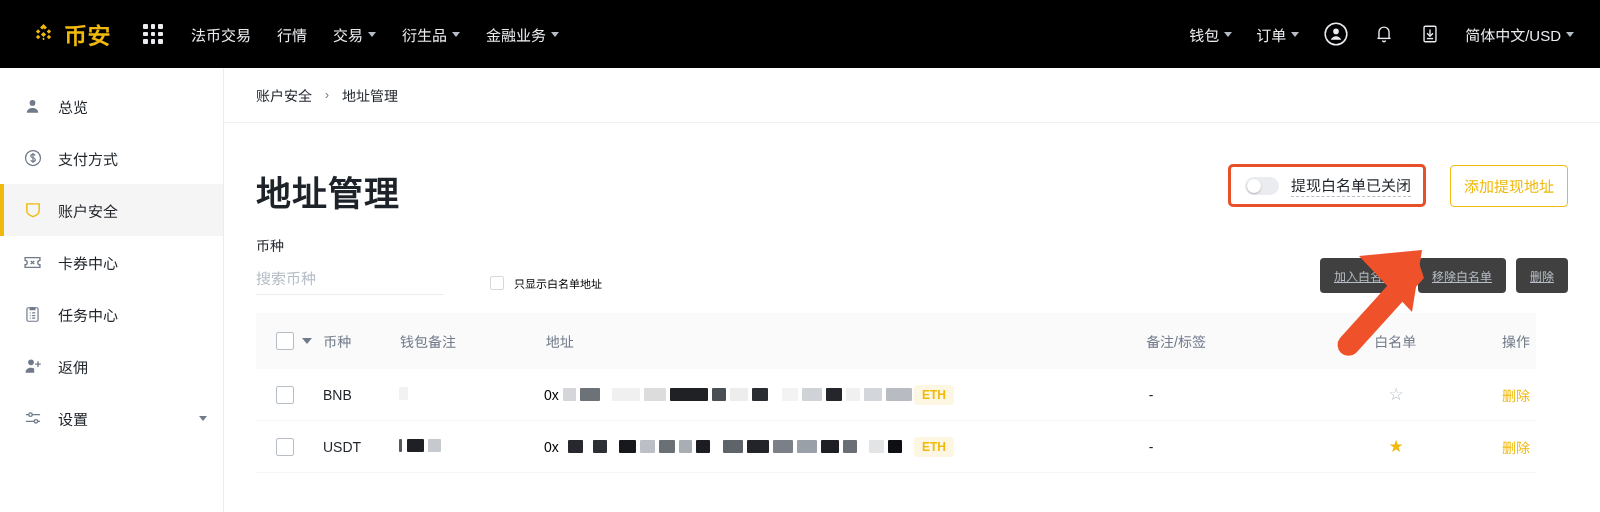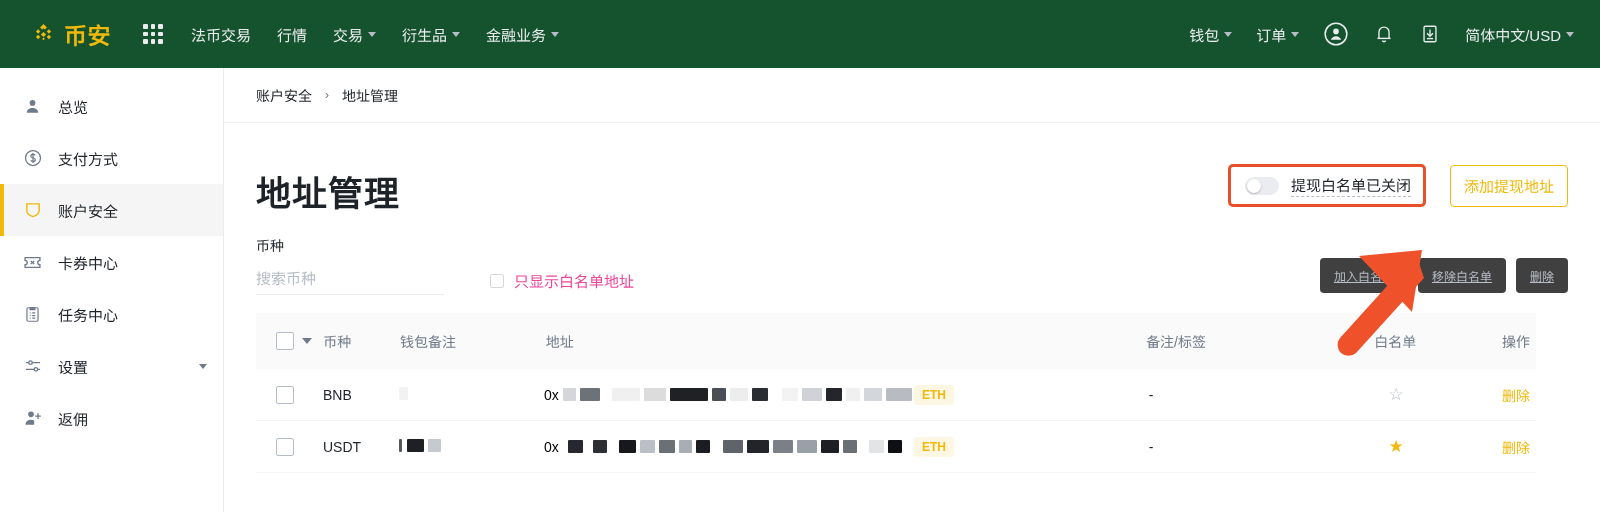--- a/index.html
+++ b/index.html
@@ -11,21 +11,21 @@
     background: #ffffff;
     font-family: "Liberation Sans", "DejaVu Sans", sans-serif;
     -webkit-font-smoothing: antialiased;
   }
   .page { position: relative; width: 1600px; height: 512px; }
 
   
   .topnav {
     position: absolute; top: 0; left: 0;
     width: 1600px; height: 68px;
-    background: #14532d;
+    background: #000000;
     display: flex; align-items: center;
     padding: 0 26px 0 30px;
   }
   .brand { display: flex; align-items: center; gap: 7px; margin-right: 32px; }
   .brand-logo { width: 27px; height: 27px; position: relative; }
   .brand-logo svg { display: block; }
   .brand-text {
     color: #f0b90b; font-size: 23px; font-weight: bold; letter-spacing: .5px;
   }
   .grid-icon {
@@ -117,21 +117,21 @@
   .filter-row { display: flex; align-items: flex-end; margin-top: 22px; height: 62px; }
   .field { display: flex; flex-direction: column; }
   .field-label { font-size: 14px; color: #1e2329; margin-bottom: 12px; }
   .search-input {
     width: 188px; border: none; border-bottom: 1px solid #eaecef; outline: none;
     font-size: 15px; padding: 3px 0 7px; color: #1e2329; font-family: inherit; background: transparent;
   }
   .search-input::placeholder { color: #b7bdc6; }
   .chk-inline { display: flex; align-items: center; gap: 10px; margin-left: 46px; padding-bottom: 4px; cursor: pointer; }
   .cbox { width: 14px; height: 14px; border: 1px solid #d5d9dd; border-radius: 2px; background: #fff; flex: 0 0 14px; }
-  .chk-inline span { font-size: 15px; color: #ec4899; }
+  .chk-inline span { font-size: 11px; color: #000000; }
   .right-btns { margin-left: auto; display: flex; gap: 10px; padding-bottom: 2px; }
   .btn-disabled {
     background: #404040; color: #b7bdc6; border: none; border-radius: 4px;
     font-size: 12px; padding: 9px 14px; cursor: not-allowed; font-family: inherit; white-space: nowrap; text-decoration: underline;
   }
 
   
   .tbl { margin-top: 18px; width: 1280px; }
   .tbl-head {
     display: flex; align-items: center; height: 56px; background: #fafafa;
@@ -311,39 +311,39 @@
           <path d="M9 3.5h6v2.4H9z" fill="currentColor"></path>
           <path d="M8.6 10h1M8.6 13.4h1M8.6 16.6h1"></path>
           <path d="M11.6 10h3.8M11.6 13.4h3.8M11.6 16.6h3.8"></path>
         </svg>
       </span>
       <span>任务中心</span>
     </div>
 
     <div class="side-item">
       <span class="sico">
+        <svg width="20" height="20" viewBox="0 0 24 24" fill="currentColor">
+          <circle cx="9.6" cy="7.6" r="3.4"></circle>
+          <path d="M3 20c0-3.6 3-5.8 6.6-5.8 1.4 0 2.7.3 3.8.9V20z"></path>
+          <path d="M17.2 6.4h1.6v2.6h2.6v1.6h-2.6v2.6h-1.6v-2.6h-2.6V9h2.6z"></path>
+        </svg>
+      </span>
+      <span>返佣</span>
+    </div>
+
+    <div class="side-item">
+      <span class="sico">
         <svg width="20" height="20" viewBox="0 0 24 24" fill="none" stroke="currentColor" stroke-width="1.6">
           <path d="M3.5 8h17M3.5 16h17"></path>
           <circle cx="9" cy="8" r="2.1" fill="#fff"></circle>
           <circle cx="15.5" cy="16" r="2.1" fill="#fff"></circle>
         </svg>
       </span>
       <span>设置</span>
       <span class="expand"></span>
-    </div>
-
-    <div class="side-item">
-      <span class="sico">
-        <svg width="20" height="20" viewBox="0 0 24 24" fill="currentColor">
-          <circle cx="9.6" cy="7.6" r="3.4"></circle>
-          <path d="M3 20c0-3.6 3-5.8 6.6-5.8 1.4 0 2.7.3 3.8.9V20z"></path>
-          <path d="M17.2 6.4h1.6v2.6h2.6v1.6h-2.6v2.6h-1.6v-2.6h-2.6V9h2.6z"></path>
-        </svg>
-      </span>
-      <span>返佣</span>
     </div>
   </div>
 
   <div class="main">
 
     <div class="crumb">
       <a>账户安全</a>
       <span class="sep">›</span>
       <a>地址管理</a>
     </div>

